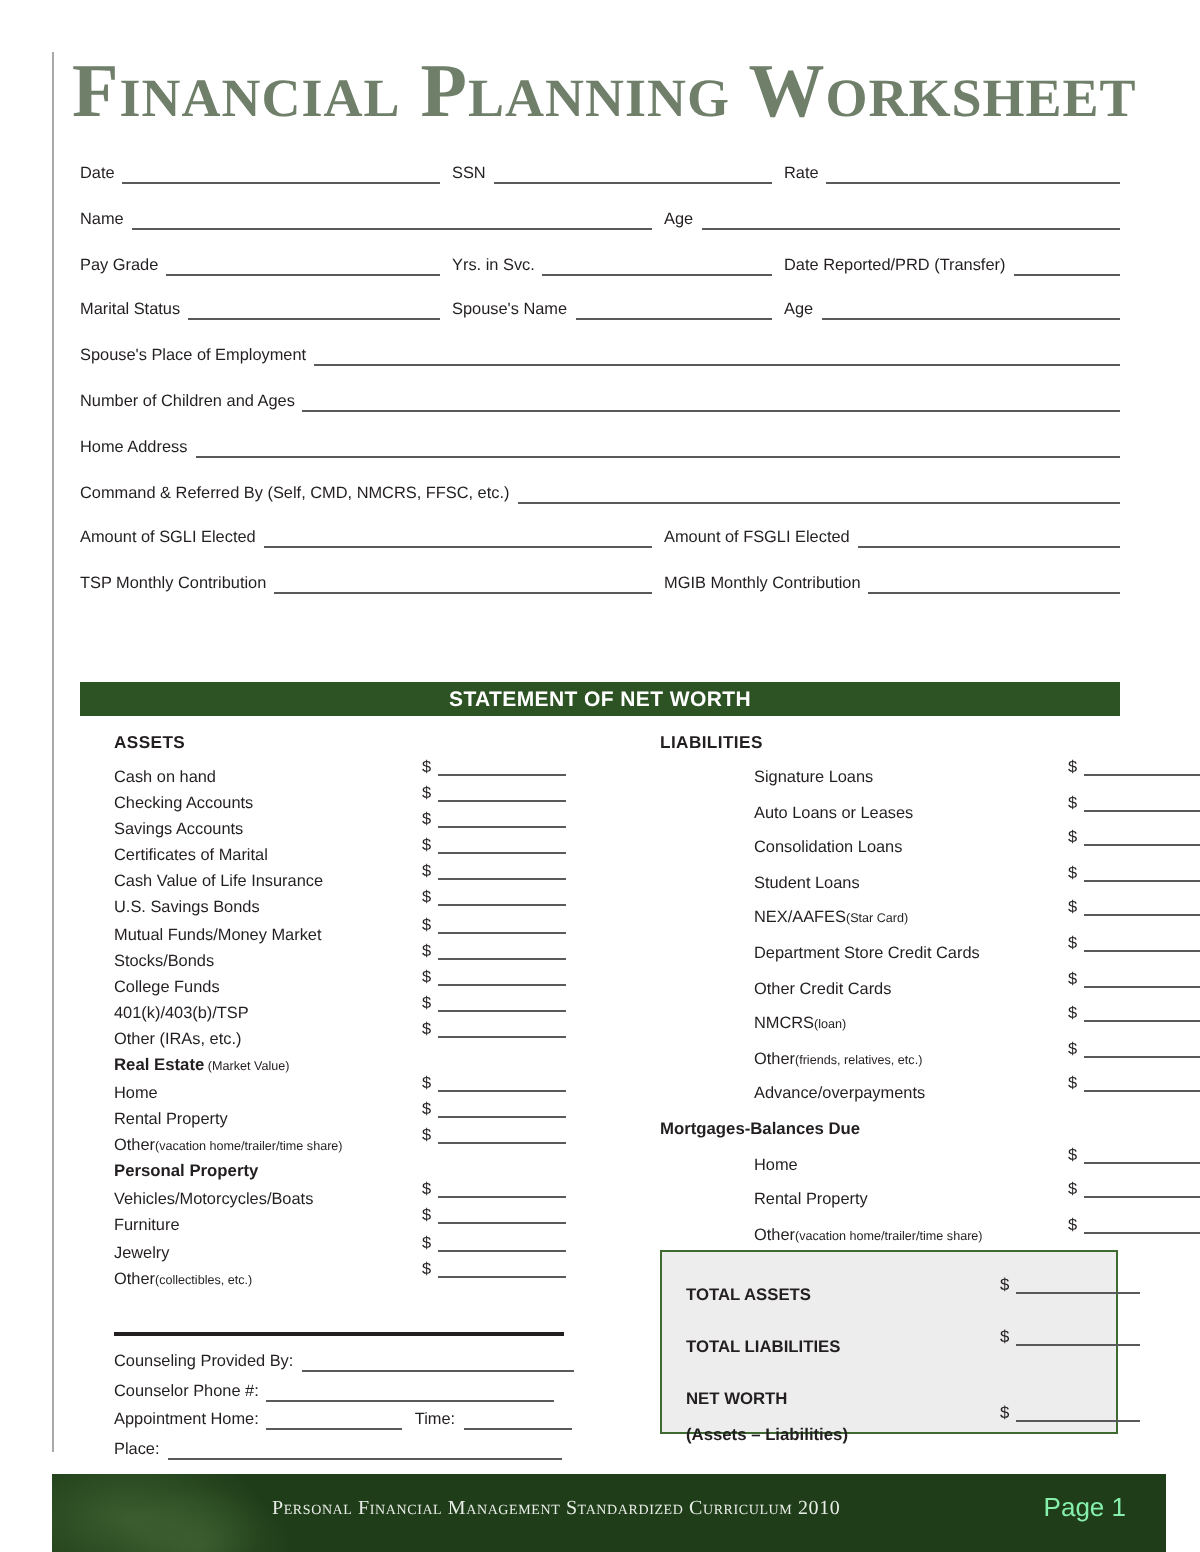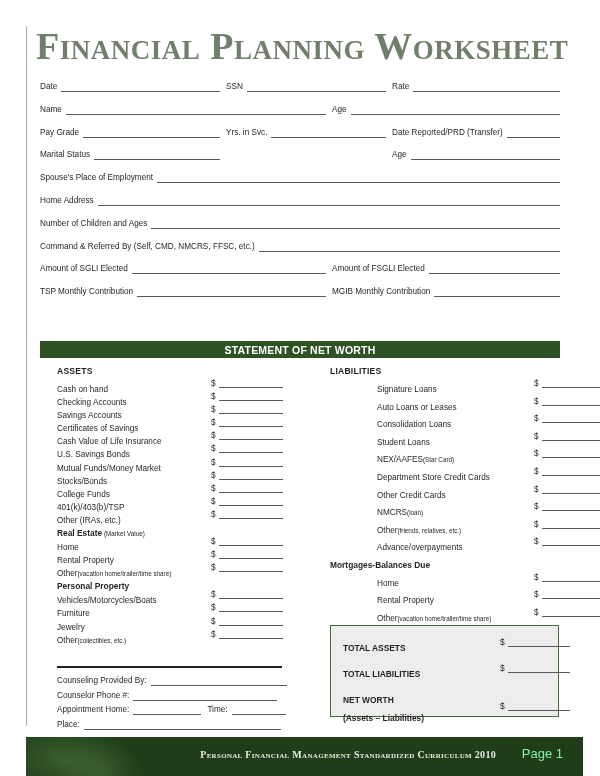--- a/index.html
+++ b/index.html
@@ -270,28 +270,27 @@
     width: 90px;
     height: 60px;
     border-radius: 50%;
     background: radial-gradient(ellipse at 50% 50%, rgba(140,185,110,0.18), rgba(140,185,110,0) 70%);
   }
   #footer-text {
     position: absolute;
     left: 110px;
     top: 12px;
     width: 360px;
-    text-align: right;
+    text-align: left;
     font-family: "Liberation Serif", "DejaVu Serif", serif;
     font-variant: small-caps;
     font-size: 10px;
     letter-spacing: 0.3px;
     color: #e8ece6;
     white-space: nowrap;
-    font-weight: bold;
   }
   #footer-page {
     position: absolute;
     right: 20px;
     top: 9px;
     font-size: 13px;
     color: #86efac;
     white-space: nowrap;
   }
 </style>
@@ -339,40 +338,44 @@
       <div class="fcell c3">
         <span class="flabel">Date Reported/PRD (Transfer)</span>
         <span class="fline"></span>
       </div>
     </div>
     <div class="frow">
       <div class="fcell c1">
         <span class="flabel">Marital Status</span>
         <span class="fline"></span>
       </div>
+      <div class="fcell c2">
+        <span class="flabel">Spouse's Name</span>
+        <span class="fline"></span>
+      </div>
       <div class="fcell c3">
         <span class="flabel">Age</span>
         <span class="fline"></span>
       </div>
     </div>
     <div class="frow">
       <div class="fcell full">
         <span class="flabel">Spouse's Place of Employment</span>
         <span class="fline"></span>
       </div>
     </div>
     <div class="frow">
       <div class="fcell full">
+        <span class="flabel">Number of Children and Ages</span>
+        <span class="fline"></span>
+      </div>
+    </div>
+    <div class="frow">
+      <div class="fcell full">
         <span class="flabel">Home Address</span>
-        <span class="fline"></span>
-      </div>
-    </div>
-    <div class="frow">
-      <div class="fcell full">
-        <span class="flabel">Number of Children and Ages</span>
         <span class="fline"></span>
       </div>
     </div>
     <div class="frow">
       <div class="fcell full">
         <span class="flabel">Command &amp; Referred By (Self, CMD, NMCRS, FFSC, etc.)</span>
         <span class="fline"></span>
       </div>
     </div>
     <div class="frow">
@@ -409,21 +412,21 @@
           <span class="mline"></span>
         </span></div>
       <div class="row item"><span class="item-label">Checking Accounts</span><span class="money">
           <span class="dollar">$</span>
           <span class="mline"></span>
         </span></div>
       <div class="row item"><span class="item-label">Savings Accounts</span><span class="money">
           <span class="dollar">$</span>
           <span class="mline"></span>
         </span></div>
-      <div class="row item"><span class="item-label">Certificates of Savings</span><span class="money">
+      <div class="row item"><span class="item-label">Certificates of Marital</span><span class="money">
           <span class="dollar">$</span>
           <span class="mline"></span>
         </span></div>
       <div class="row item"><span class="item-label">Cash Value of Life Insurance</span><span class="money">
           <span class="dollar">$</span>
           <span class="mline"></span>
         </span></div>
       <div class="row item"><span class="item-label">U.S. Savings Bonds</span><span class="money">
           <span class="dollar">$</span>
           <span class="mline"></span>

